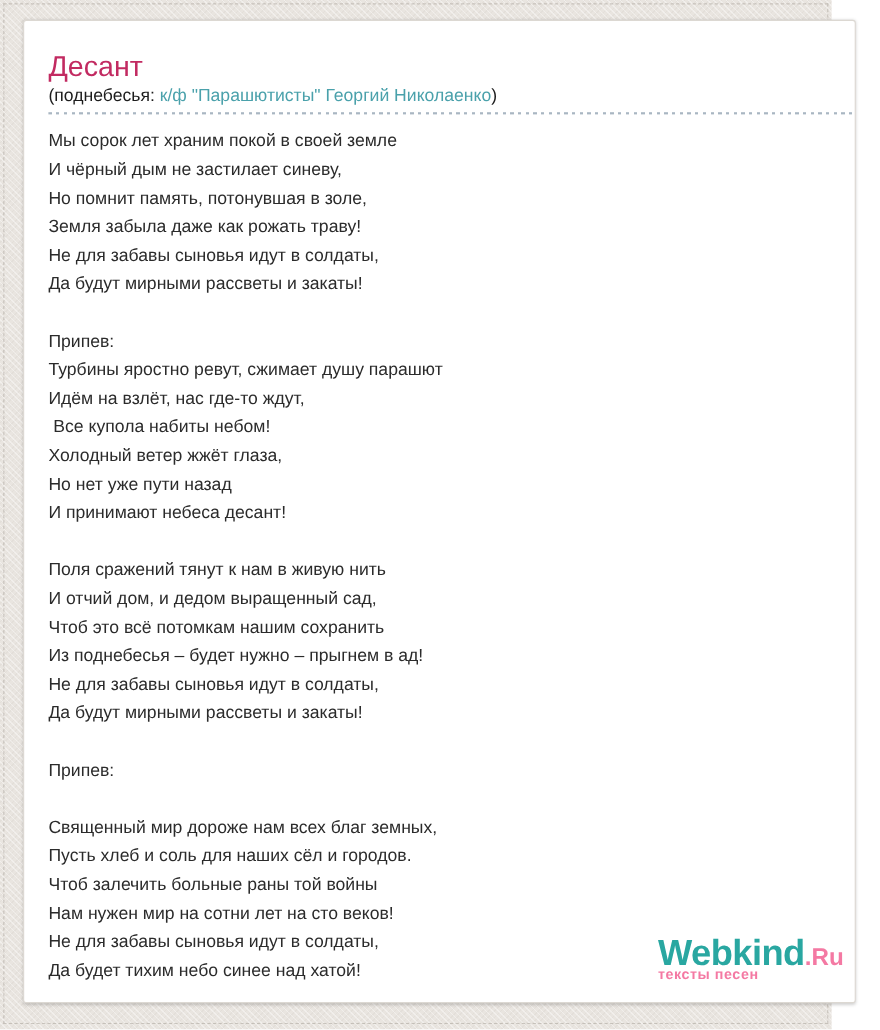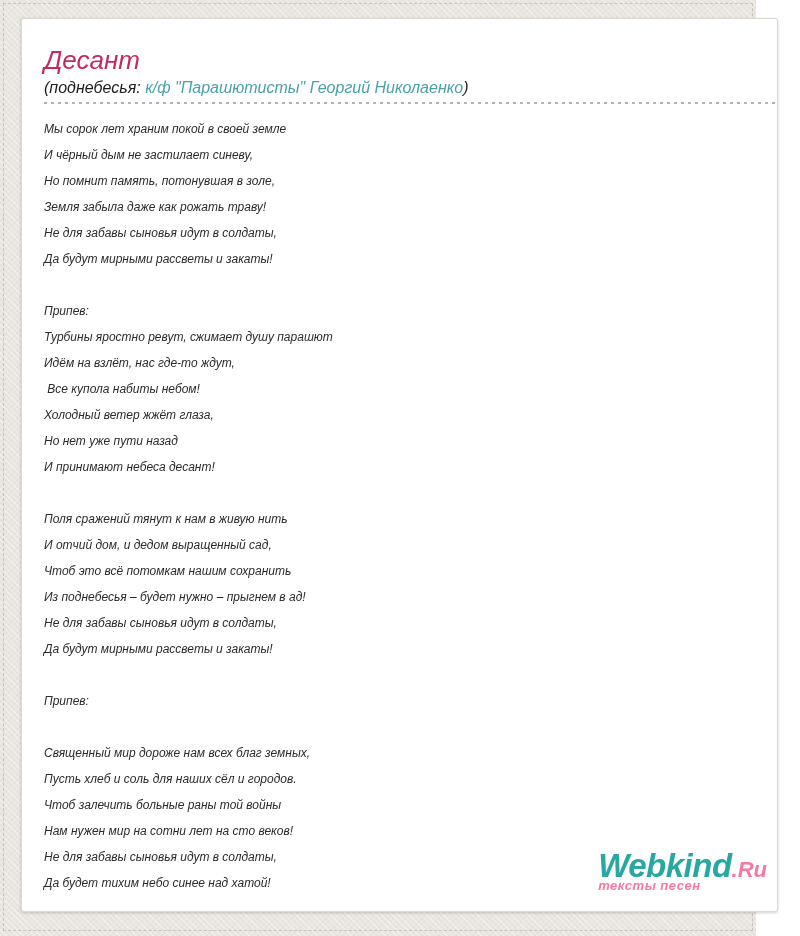--- a/index.html
+++ b/index.html
@@ -11,21 +11,20 @@
     font-family: "Liberation Sans", sans-serif;
   }
   .page {
     position: relative;
     width: 756px;
     height: 936px;
     background-color: var(--page_bg, #e9e5e0);
     background-image:
       repeating-linear-gradient(45deg, rgba(255,255,255,0.4) 0 1px, transparent 1px 4px),
       repeating-linear-gradient(-45deg, rgba(120,110,100,0.05) 0 1px, transparent 1px 4px);
-    font-style: italic;
   }
   .frame {
     position: absolute;
     top: 3px; left: 3px; right: 3px; bottom: 5px;
     border: 1px dashed rgba(170,164,156,0.55);
     pointer-events: none;
   }
   .card {
     position: absolute;
     left: 21px;
@@ -57,21 +56,21 @@
     cursor: pointer;
   }
   .sep {
     margin: 4px 2px 0 0;
     height: 2px;
     background: repeating-linear-gradient(to right,
       var(--sep_color, #a9b6c2) 0 3px, transparent 3px 7px);
   }
   .lyrics {
     margin-top: 12px;
-    font-size: 12px;
+    font-size: 16px;
     line-height: 26px;
     color: #2b2b2b;
     white-space: pre-wrap;
   }
   a.logo {
     position: absolute;
     right: 10px;
     bottom: 2px;
     text-decoration: none;
     cursor: pointer;

